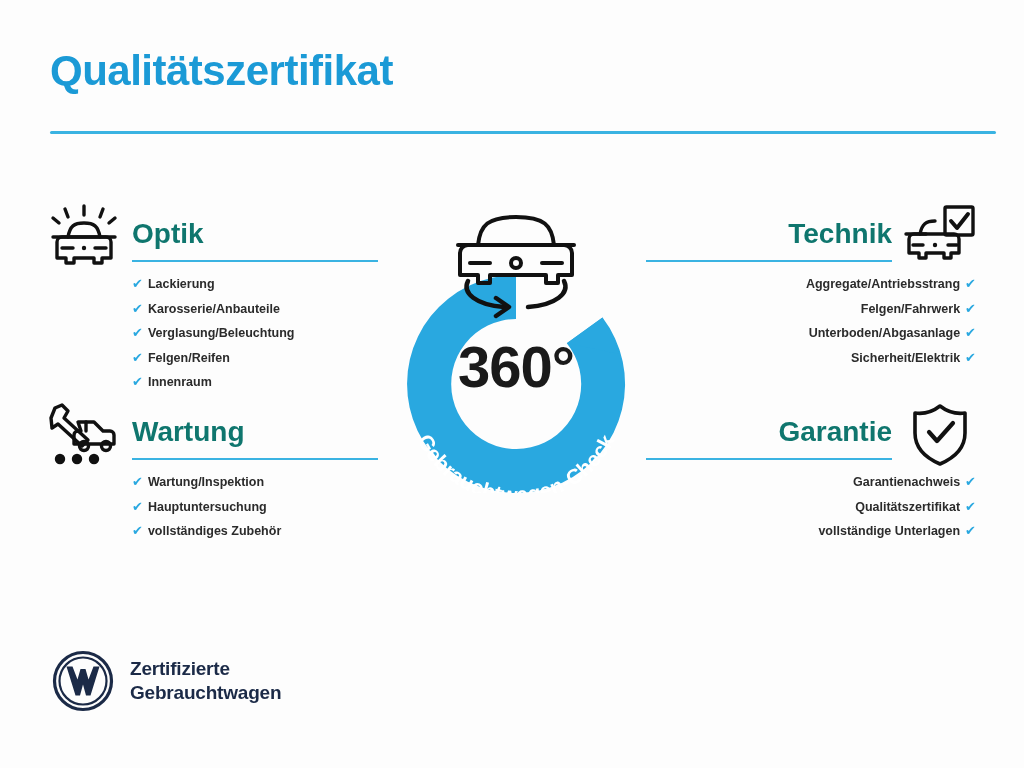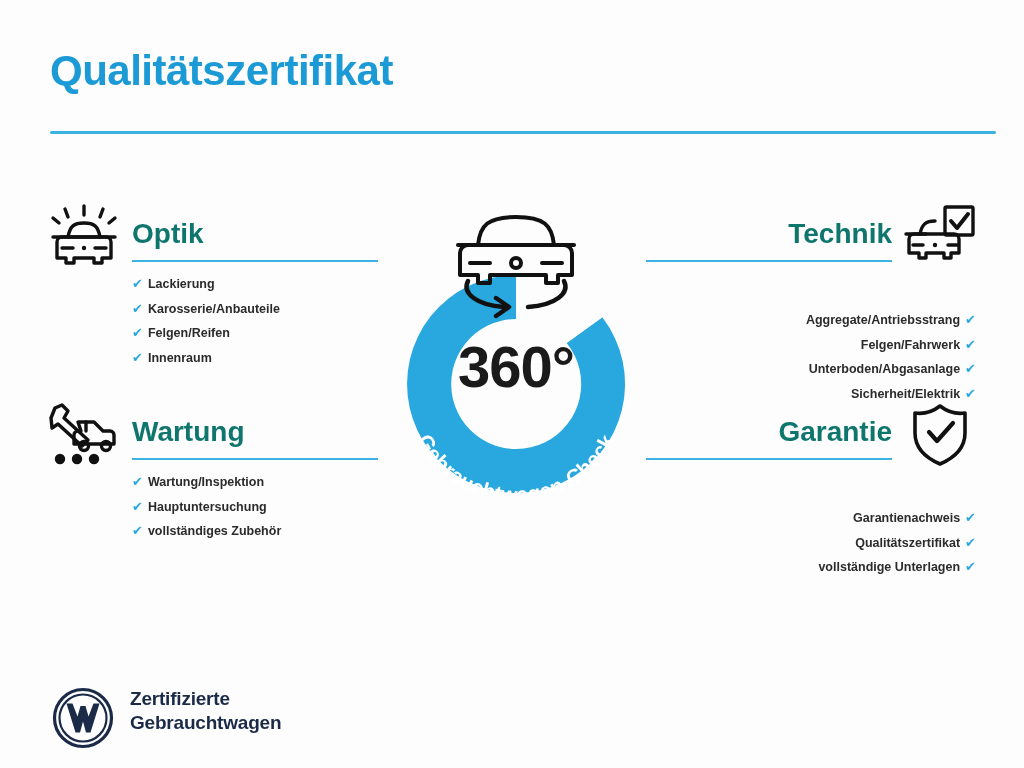--- a/index.html
+++ b/index.html
@@ -89,21 +89,21 @@
   .items {
     list-style: none;
     margin: 0;
     padding: 0;
     font-size: 12.5px;
     line-height: 23.5px;
     color: #2b2b2b;
     font-weight: 600;
   }
   .left-block  .items { margin-left: 84px; text-align: left; }
-  .right-block .items { margin-right: 0; text-align: right; padding-right: 0; margin-top: 36px; }
+  .right-block .items { margin-right: 0; text-align: right; padding-right: 0; }
 
   .items li {
     white-space: nowrap;
   }
   .chk {
     color: #29a8e0;
     font-size: 13px;
     font-weight: bold;
   }
   .left-block .chk  { margin-right: 5px; }
@@ -128,22 +128,23 @@
     font-size: 58px;
     font-weight: bold;
     color: #1a1a1a;
     letter-spacing: -1px;
   }
 
   
   .vw-block {
     position: absolute;
     left: 52px;
-    top: 687px;
+    top: 650px;
     display: flex;
+    align-items: center;
   }
   .vw-mark { width: 62px; height: 62px; }
   .vw-text {
     margin-left: 16px;
     font-size: 19px;
     font-weight: bold;
     line-height: 1.28;
     color: #1b2a47;
     letter-spacing: -0.2px;
   }
@@ -176,20 +177,21 @@
           <line x1="47" y1="44" x2="58" y2="44"></line>
           <circle cx="36" cy="44" r="2.2" fill="#111" stroke="none"></circle>
         </svg>
       </div>
       <div class="sec-title">Optik</div>
       <div class="sec-rule"></div>
     </div>
     <ul class="items">
       <li><span class="chk">✔</span><span>Lackierung</span></li>
       <li><span class="chk">✔</span><span>Karosserie/Anbauteile</span></li>
+      <li><span class="chk">✔</span><span>Verglasung/Beleuchtung</span></li>
       <li><span class="chk">✔</span><span>Felgen/Reifen</span></li>
       <li><span class="chk">✔</span><span>Innenraum</span></li>
     </ul>
   </div>
 
   <div class="block left-block" id="block-wartung">
     <div class="block-head">
       <div class="sec-icon">
         <svg viewBox="0 0 72 66" width="72" height="66" fill="none" stroke="#111" stroke-width="3.4" stroke-linecap="round" stroke-linejoin="round">
 

